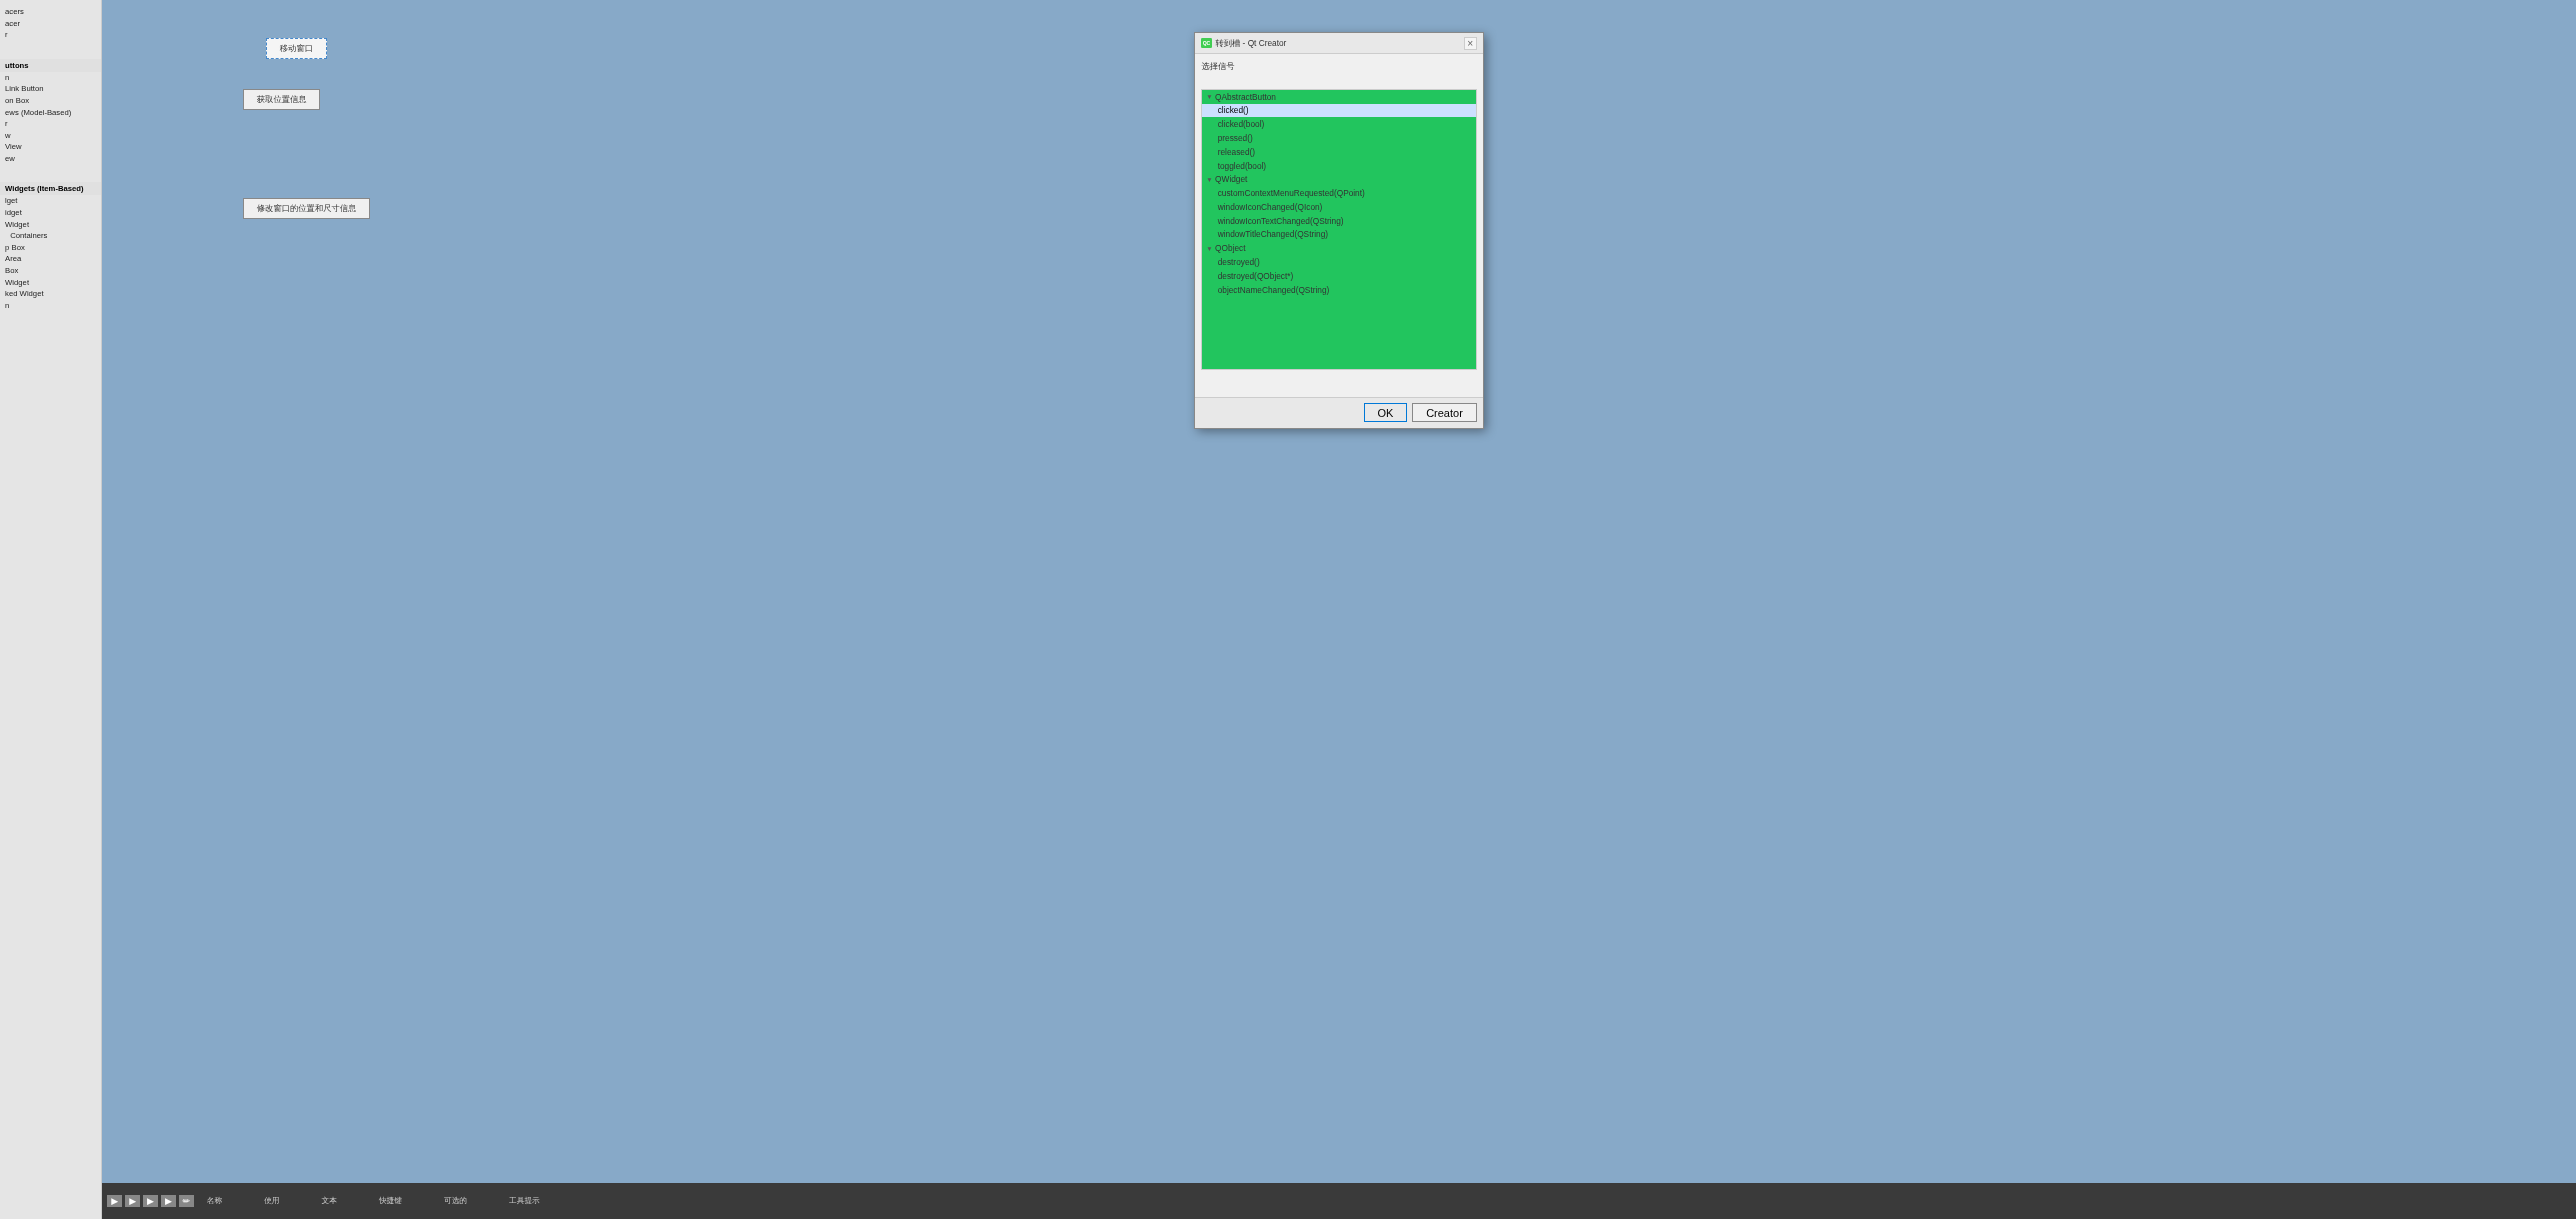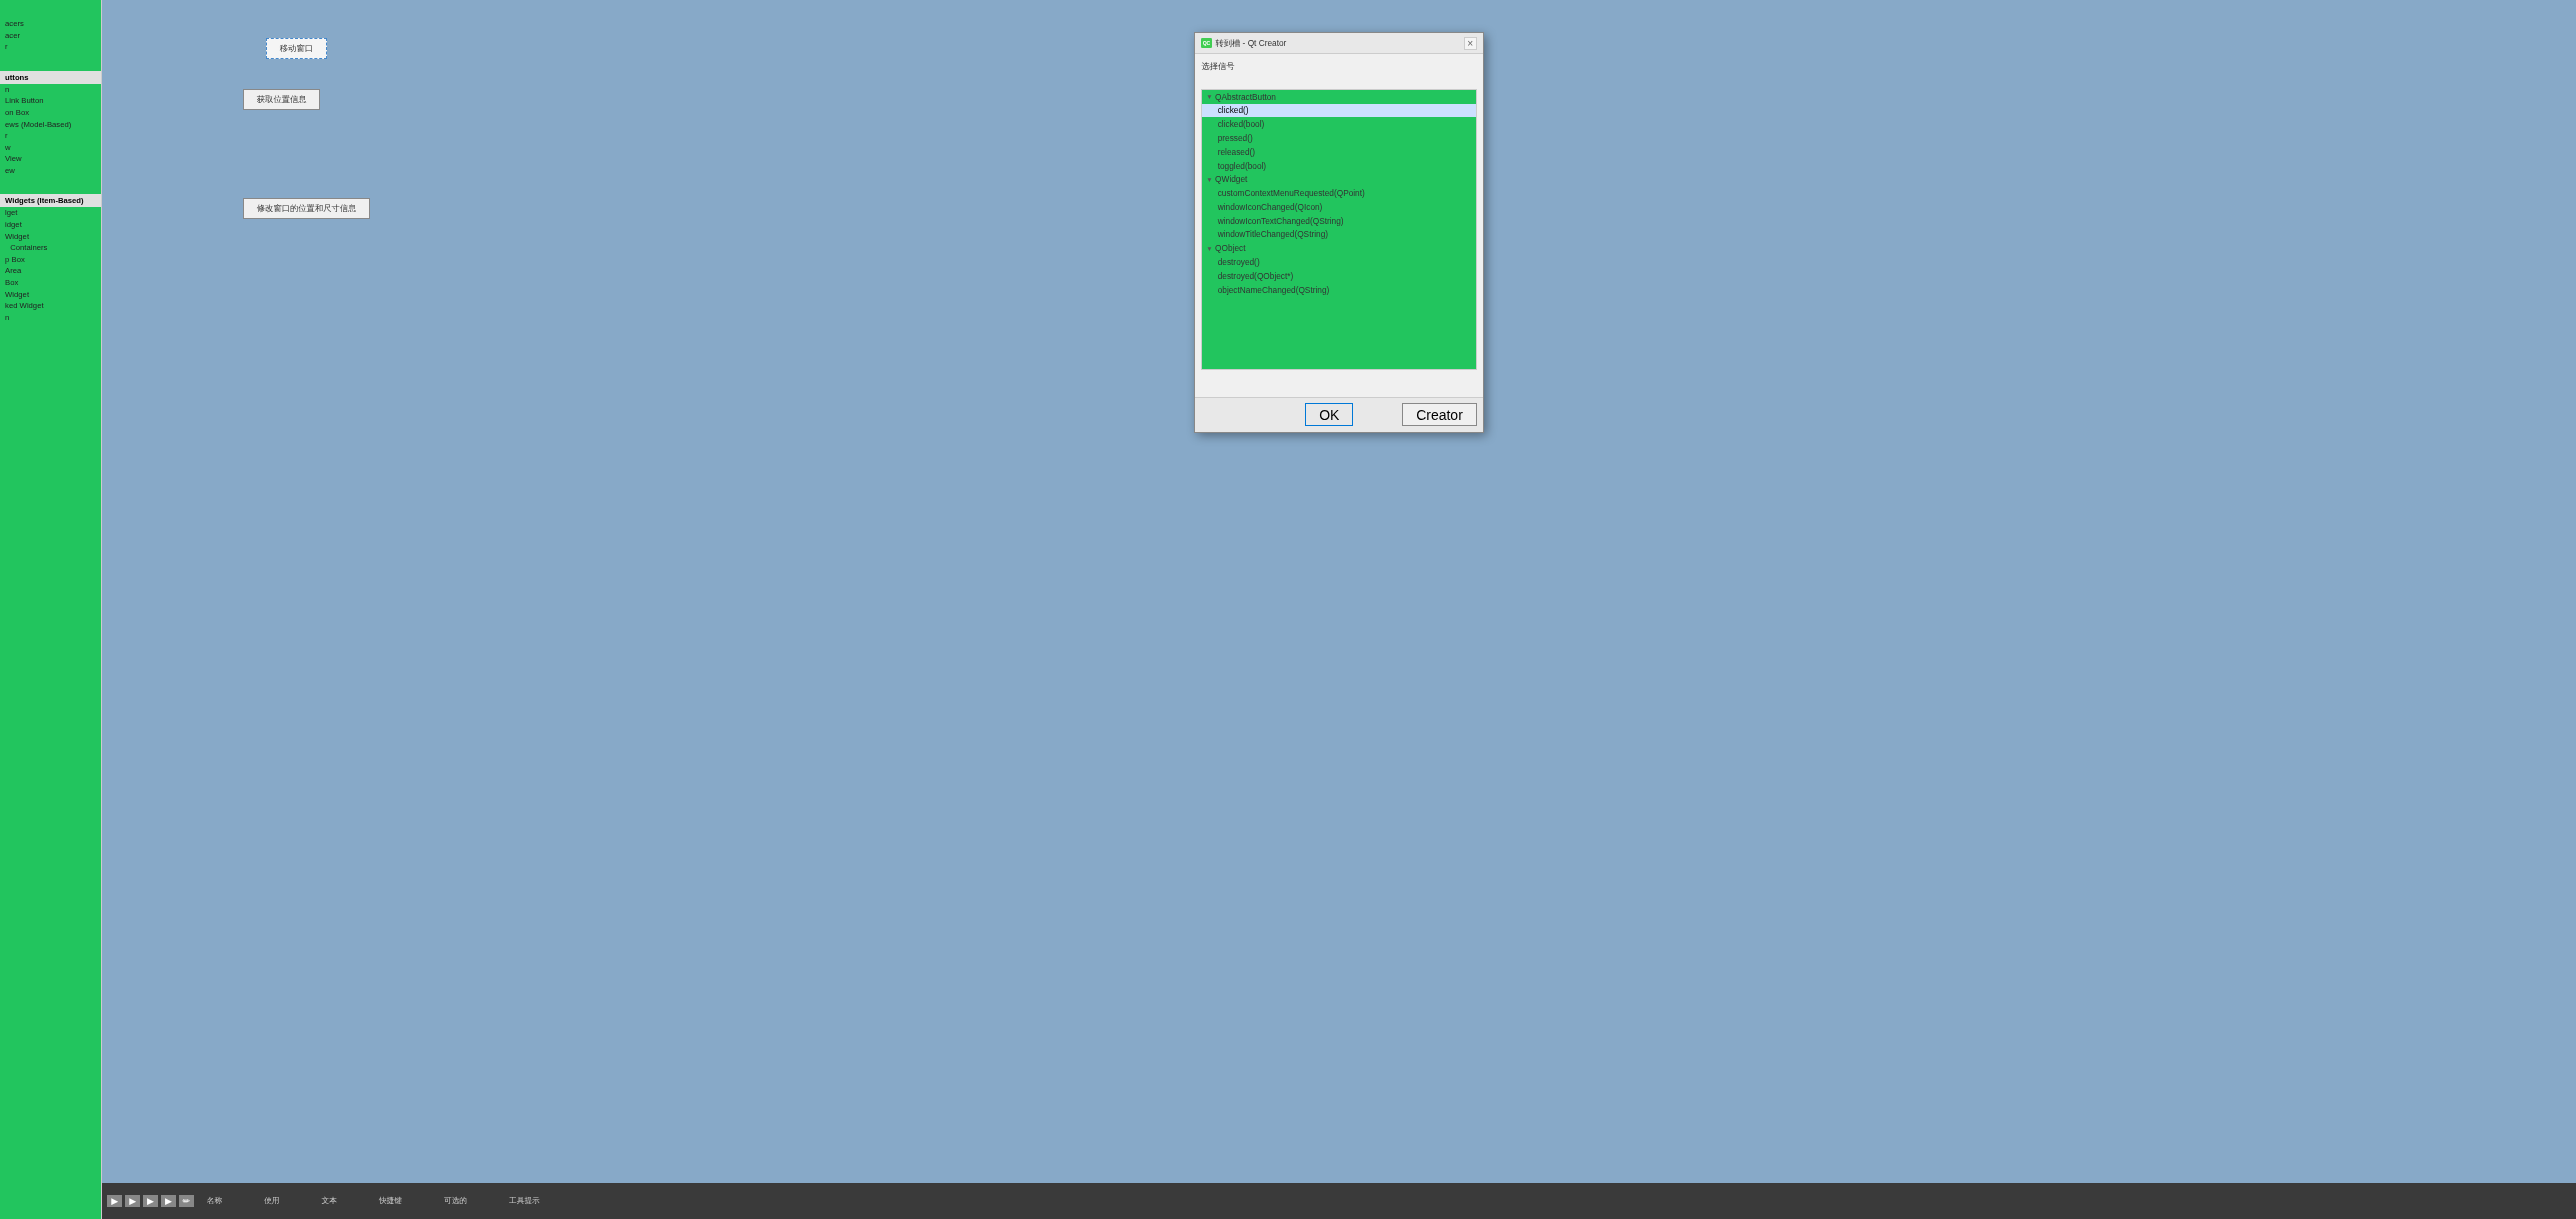--- a/index.html
+++ b/index.html
@@ -9,26 +9,26 @@
       font-size: 8.3px;
       width: 100vw;
       height: 100vh;
       overflow: hidden;
       display: flex;
     }
 
     
     .sidebar {
       width: 102px;
-      background: #22c55e;
+      background: #e5e5e5;
       border-right: 0.6px solid #ccc;
       height: 100vh;
       overflow: hidden;
       flex-shrink: 0;
-      padding-top: 18px;
+      padding-top: 6px;
     }
     .sidebar-item {
       padding: 1.3px 5.1px;
       font-size: 7.7px;
       color: #222;
       white-space: nowrap;
       overflow: hidden;
     }
     .sidebar-item.header {
       font-weight: bold;
@@ -231,26 +231,25 @@
     .modal-footer {
       padding: 5.1px 6.4px;
       display: flex;
       justify-content: flex-end;
       gap: 5.1px;
       border-top: 0.6px solid #ccc;
       background: #e8e8e8;
     }
     .modal-btn {
       padding: 2.6px 12.8px;
-      font-size: 14px;
+      font-size: 11px;
       border: 0.6px solid #888;
       background: #f0f0f0;
       cursor: pointer;
       min-width: 38px;
-      margin-left: 44px;
     }
     .modal-btn.primary {
       background: #e8e8e8;
       border: 1.3px solid #0078d7;
     }
   </style>
 </head>
 <body>
 
 <div class="sidebar">

